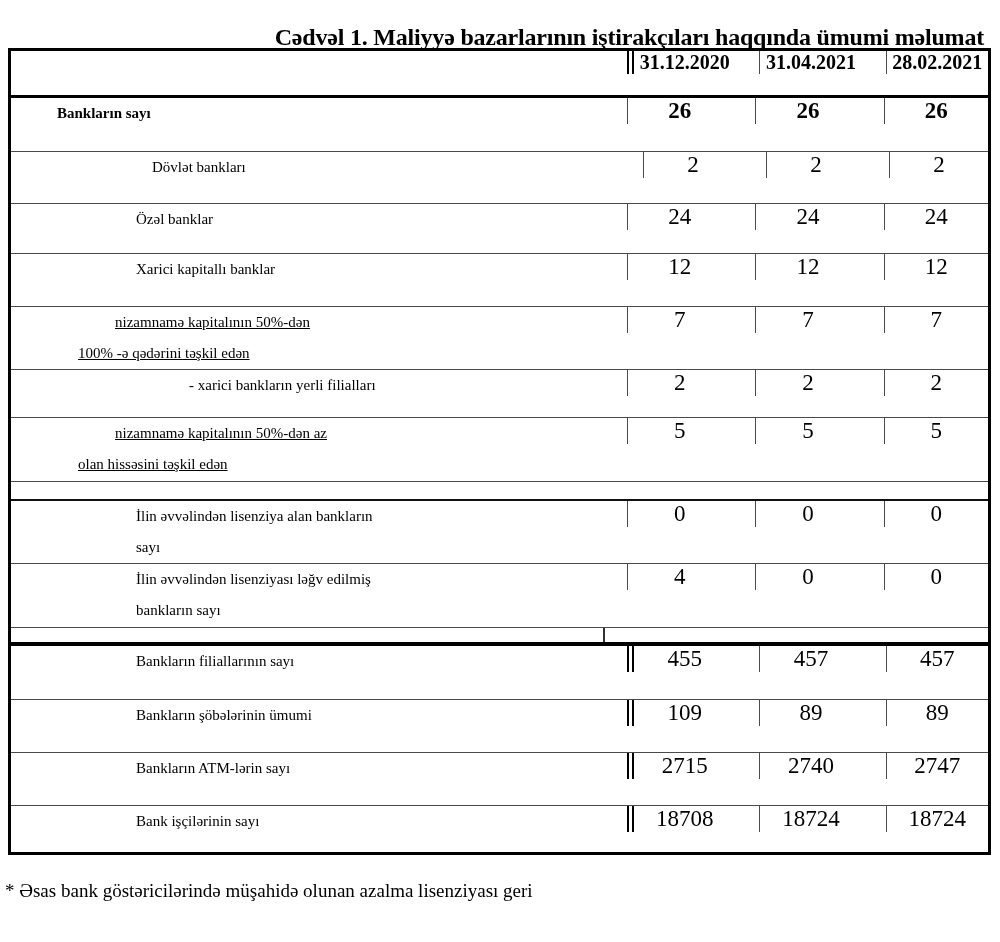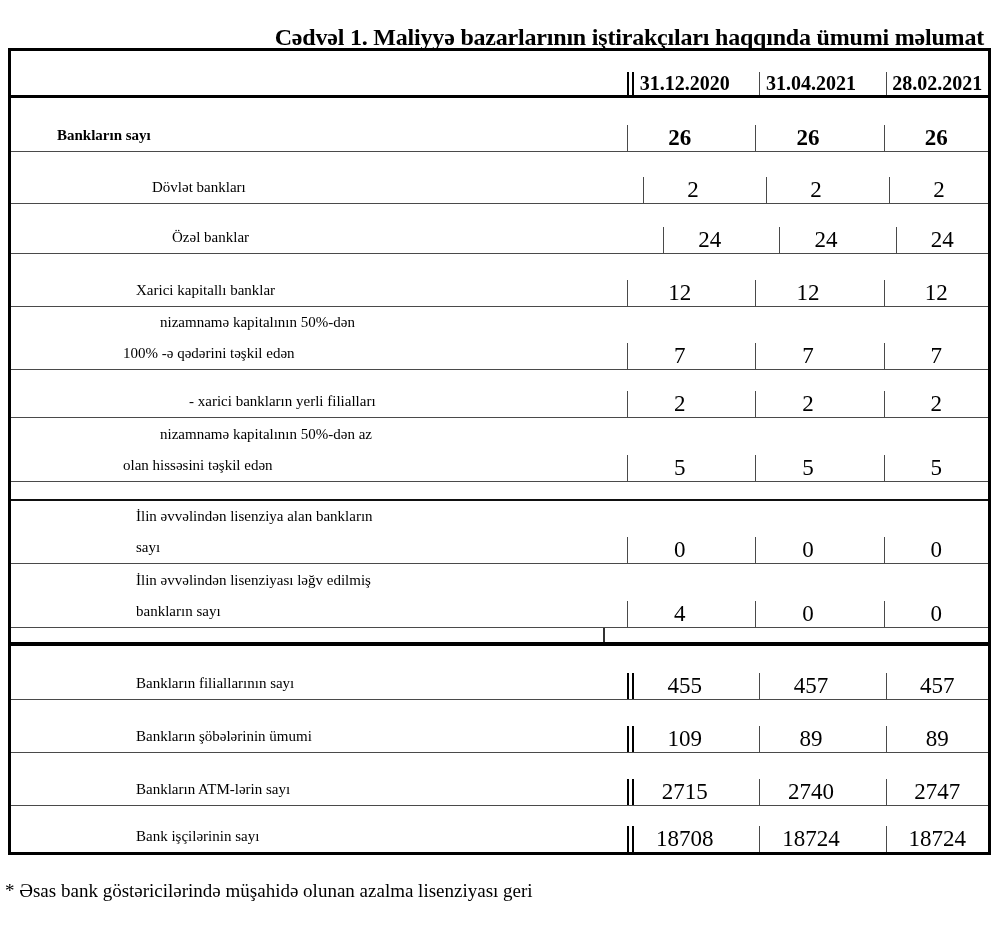--- a/index.html
+++ b/index.html
@@ -29,21 +29,21 @@
     position: absolute;
     left: 8px;
     top: 48px;
     width: 983px;
     border: 3px solid #000000;
     box-sizing: border-box;
     background: #ffffff;
   }
   .row {
     display: flex;
-    align-items: flex-end;
+    align-items: flex-start;
     border-top: 1px solid #4a4a4a;
     box-sizing: border-box;
     gap: 24px;
   }
   .row.first { border-top: none; }
   .row.header { border-top: none; border-bottom: 3px solid #000000; }
   .cell {
     display: flex;
     align-items: center;
     box-sizing: border-box;
@@ -62,26 +62,26 @@
     font-size: 23px;
   }
   .hdr {
     font-size: 20px;
     font-weight: bold;
   }
   .vdbl { border-left: 7px double #000000; }
   .bold { font-weight: bold; }
   .ind1 { padding-left: 46px; }
   .ind2 { padding-left: 125px; }
-  .ind3 { padding-left: 112px; text-indent: 37px; }
+  .ind3 { padding-left: 67px; text-indent: 37px; text-decoration: underline; }
   .ind3d { padding-left: 136px; text-indent: 42px; }
   
   .rh47 { height: 47px; }
   .rh48 { height: 48px; }
-  .rh50 { height: 50px; padding-left: 36px; }
+  .rh50 { height: 50px; }
   .rh52 { height: 52px; padding-left: 16px; }
   .rh53 { height: 53px; }
   .rh62 { height: 62px; }
   .rh63 { height: 63px; }
   .rh64 { height: 64px; }
   .spacer1 {
     height: 17px;
     border-top: 1px solid #4a4a4a;
     border-bottom: 2px solid #111111;
     position: relative;

